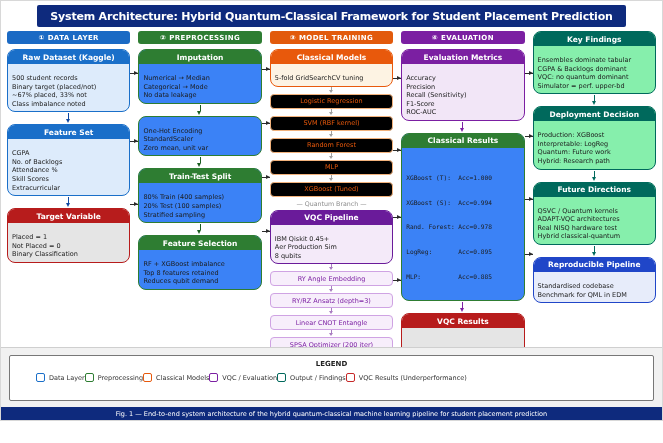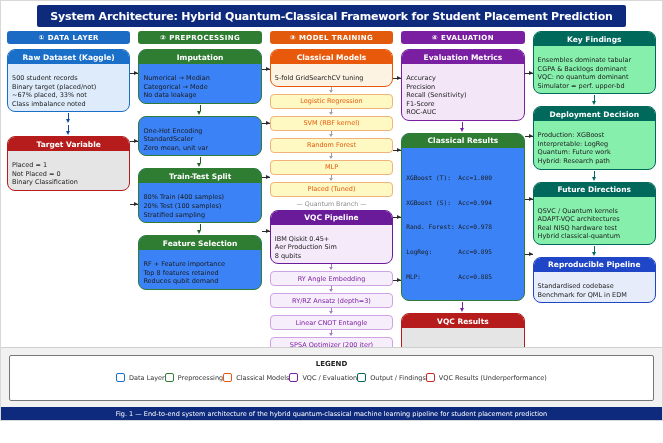--- a/index.html
+++ b/index.html
@@ -38,21 +38,21 @@
   .b-orange{border-color:#e8590c; background:#fdf3e3} .b-orange.box .box-header{background:#e8590c}
   .b-purple{border-color:#7b1fa2; background:#f2e6f7} .b-purple .box-header{background:#7b1fa2}
   .b-vqc   {border-color:#6a1b9a; background:#f4eaf9} .b-vqc   .box-header{background:#6a1b9a}
   .b-teal  {border-color:#00695c; background:#86efac} .b-teal  .box-header{background:#00695c}
   .b-royal {border-color:#2046c8; background:#e7ecfa} .b-royal .box-header{background:#2046c8}
 
   .pill {
     border:1px solid; border-radius:4px; text-align:center;
     font-size:6.5px; padding:2.5px 2px;
   }
-  .pill-o { background:#fef9c3; border-color:#f2b27c; color:#e8590c; }
+  .pill-o { background:#000000; border-color:#f2b27c; color:#e8590c; }
   .pill-p { background:#f7eefb; border-color:#cfa3e3; color:#7b1fa2; }
 
   .varrow {
     align-self:center; width:0; height:6px; border-left:1.3px solid var(--c,#444);
     position:relative; margin:1px 0 5px;
   }
   .varrow::after {
     content:""; position:absolute; top:6px; left:-3.3px;
     border:2.7px solid transparent; border-top:4px solid var(--c,#444);
   }
@@ -66,21 +66,21 @@
   }
 
   .qbranch { text-align:center; font-size:6.3px; color:#8b8b8b; margin:3px 0; }
 
   .footer-strip { position:absolute; left:0; right:0; top:346px; height:84px; background:#f1f1f1; border-top:1px solid #cfcfcf; }
   .legend {
     position:absolute; left:8px; right:8px; top:354px; height:46px;
     background:#ffffff; border:1px solid #777; border-radius:2px; box-sizing:border-box;
   }
   .legend-title { text-align:center; font-size:7px; font-weight:bold; color:#222; margin-top:4px; }
-  .legend-items { display:flex; justify-content:center; padding:5px 26px 0; }
+  .legend-items { display:flex; justify-content:flex-start; padding:5px 26px 0; }
   .legend-item { display:flex; align-items:center; gap:4px; font-size:6.5px; color:#333; }
   .swatch { width:9px; height:9px; border:1.6px solid #999; border-radius:2px; background:#fff; box-sizing:border-box; }
 
   .caption {
     position:absolute; left:0; right:0; bottom:0; height:13px; background:#0e2a7d;
     color:#fff; font-size:6.5px; display:flex; align-items:center; justify-content:center;
   }
 </style>
 </head>
 <body>
@@ -96,20 +96,30 @@
       <div class="box b-blue">
         <div class="box-header">Raw Dataset (Kaggle)</div>
         <div class="box-body">
           <div>500 student records</div>
           <div>Binary target (placed/not)</div>
           <div>~67% placed, 33% not</div>
           <div>Class imbalance noted</div>
         </div>
       </div>
       <div class="varrow" style="--c:#0d47a1"></div>
+      <div class="box b-blue">
+        <div class="box-header">Feature Set</div>
+        <div class="box-body">
+          <div>CGPA</div>
+          <div>No. of Backlogs</div>
+          <div>Attendance %</div>
+          <div>Skill Scores</div>
+          <div>Extracurricular</div>
+        </div>
+      </div>
       <div class="varrow" style="--c:#0d47a1"></div>
       <div class="box b-red">
         <div class="box-header">Target Variable</div>
         <div class="box-body">
           <div>Placed = 1</div>
           <div>Not Placed = 0</div>
           <div>Binary Classification</div>
         </div>
       </div>
     </div>
@@ -138,21 +148,21 @@
         <div class="box-body">
           <div>80% Train (400 samples)</div>
           <div>20% Test  (100 samples)</div>
           <div>Stratified sampling</div>
         </div>
       </div>
       <div class="varrow" style="--c:#1b5e20"></div>
       <div class="box b-green">
         <div class="box-header">Feature Selection</div>
         <div class="box-body">
-          <div>RF + Feature importance</div>
+          <div>RF + XGBoost imbalance</div>
           <div>Top 8 features retained</div>
           <div>Reduces qubit demand</div>
         </div>
       </div>
     </div>
 
     <div class="col">
       <div class="colheader h-orange">③ MODEL TRAINING</div>
       <div class="box b-orange">
         <div class="box-header">Classical Models</div>
@@ -162,21 +172,21 @@
       </div>
       <div class="varrow sm" style="--c:#a0a0a0"></div>
       <div class="pill pill-o">Logistic Regression</div>
       <div class="varrow sm" style="--c:#a0a0a0"></div>
       <div class="pill pill-o">SVM (RBF kernel)</div>
       <div class="varrow sm" style="--c:#a0a0a0"></div>
       <div class="pill pill-o">Random Forest</div>
       <div class="varrow sm" style="--c:#a0a0a0"></div>
       <div class="pill pill-o">MLP</div>
       <div class="varrow sm" style="--c:#a0a0a0"></div>
-      <div class="pill pill-o">Placed (Tuned)</div>
+      <div class="pill pill-o">XGBoost (Tuned)</div>
       <div class="qbranch">— Quantum Branch —</div>
       <div class="box b-vqc">
         <div class="box-header">VQC Pipeline</div>
         <div class="box-body">
           <div>IBM Qiskit 0.45+</div>
           <div>Aer Production Sim</div>
           <div>8 qubits</div>
         </div>
       </div>
       <div class="varrow sm" style="--c:#a87cc0"></div>

